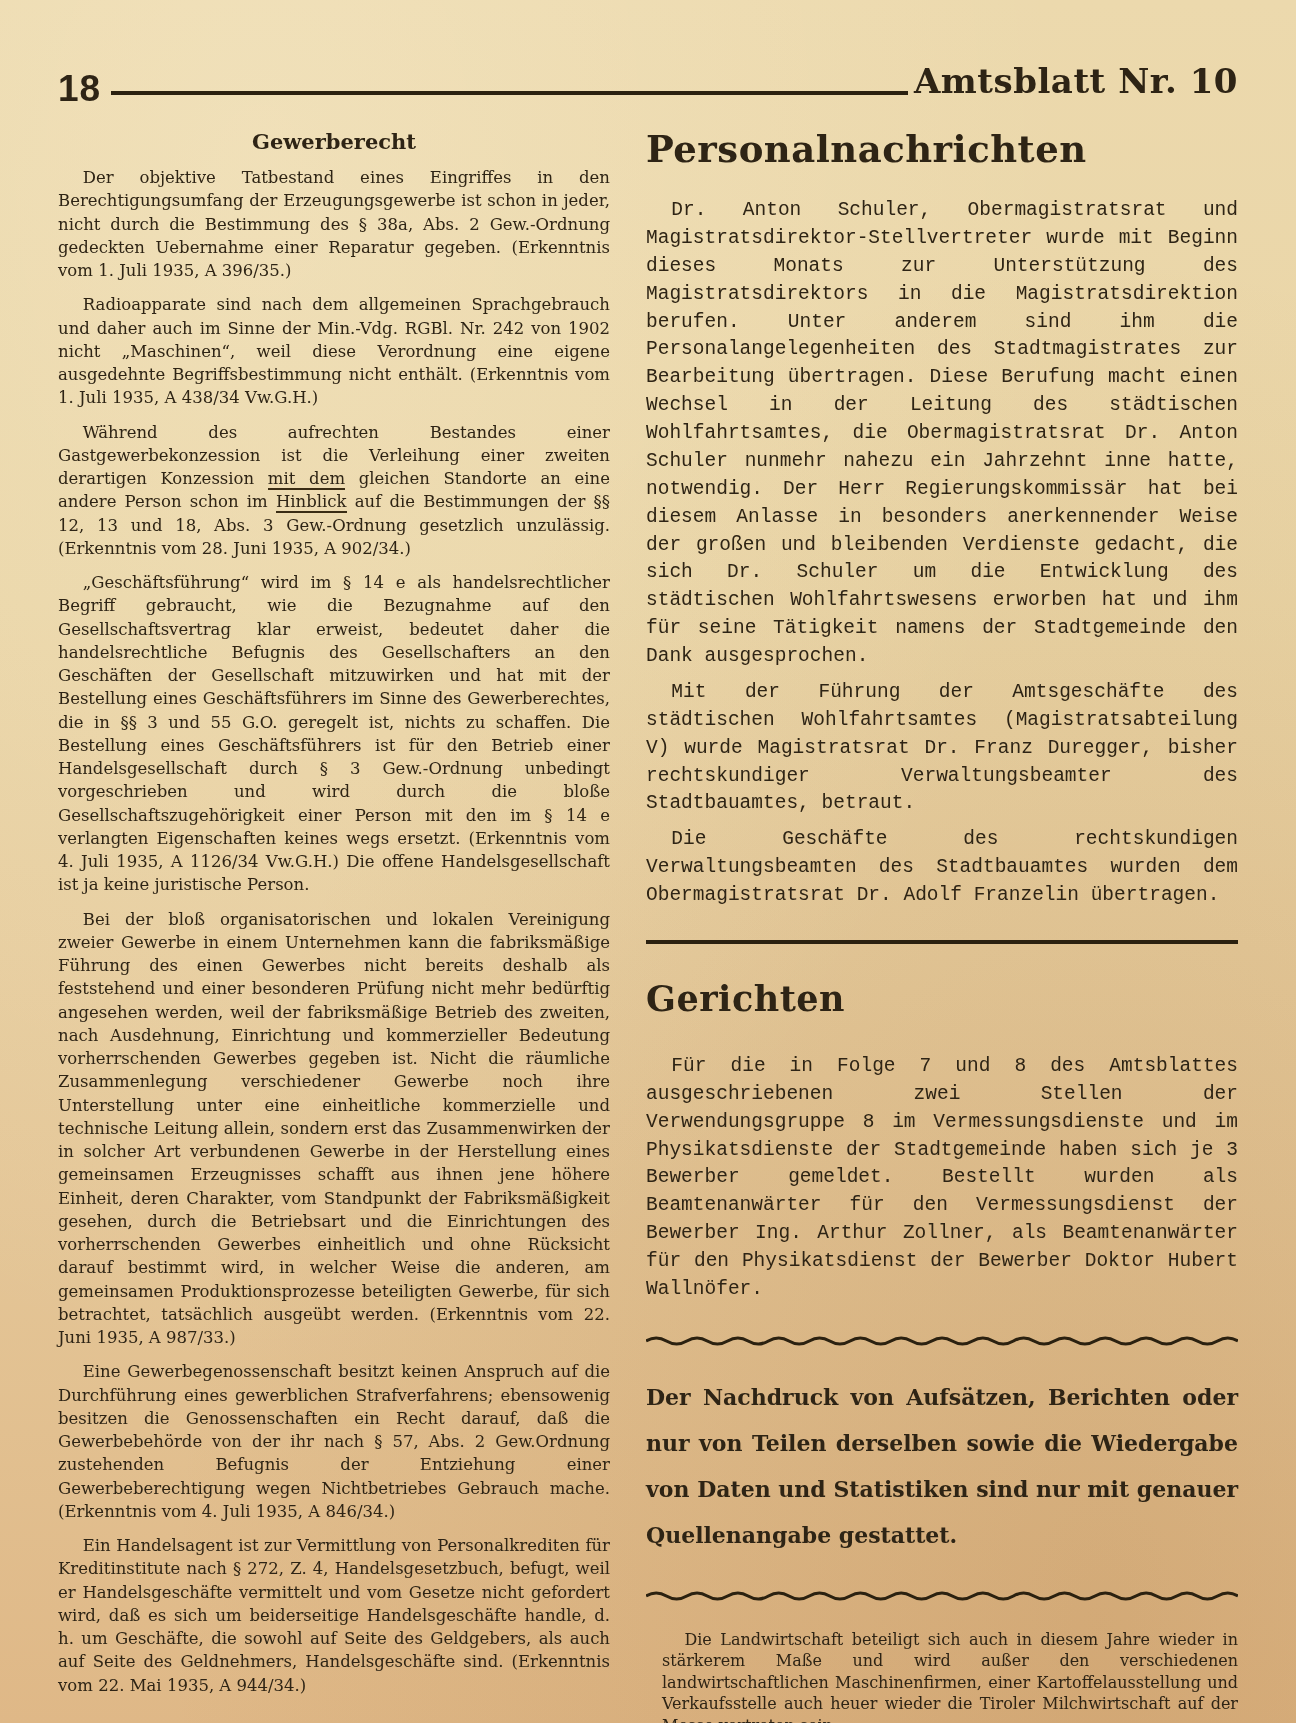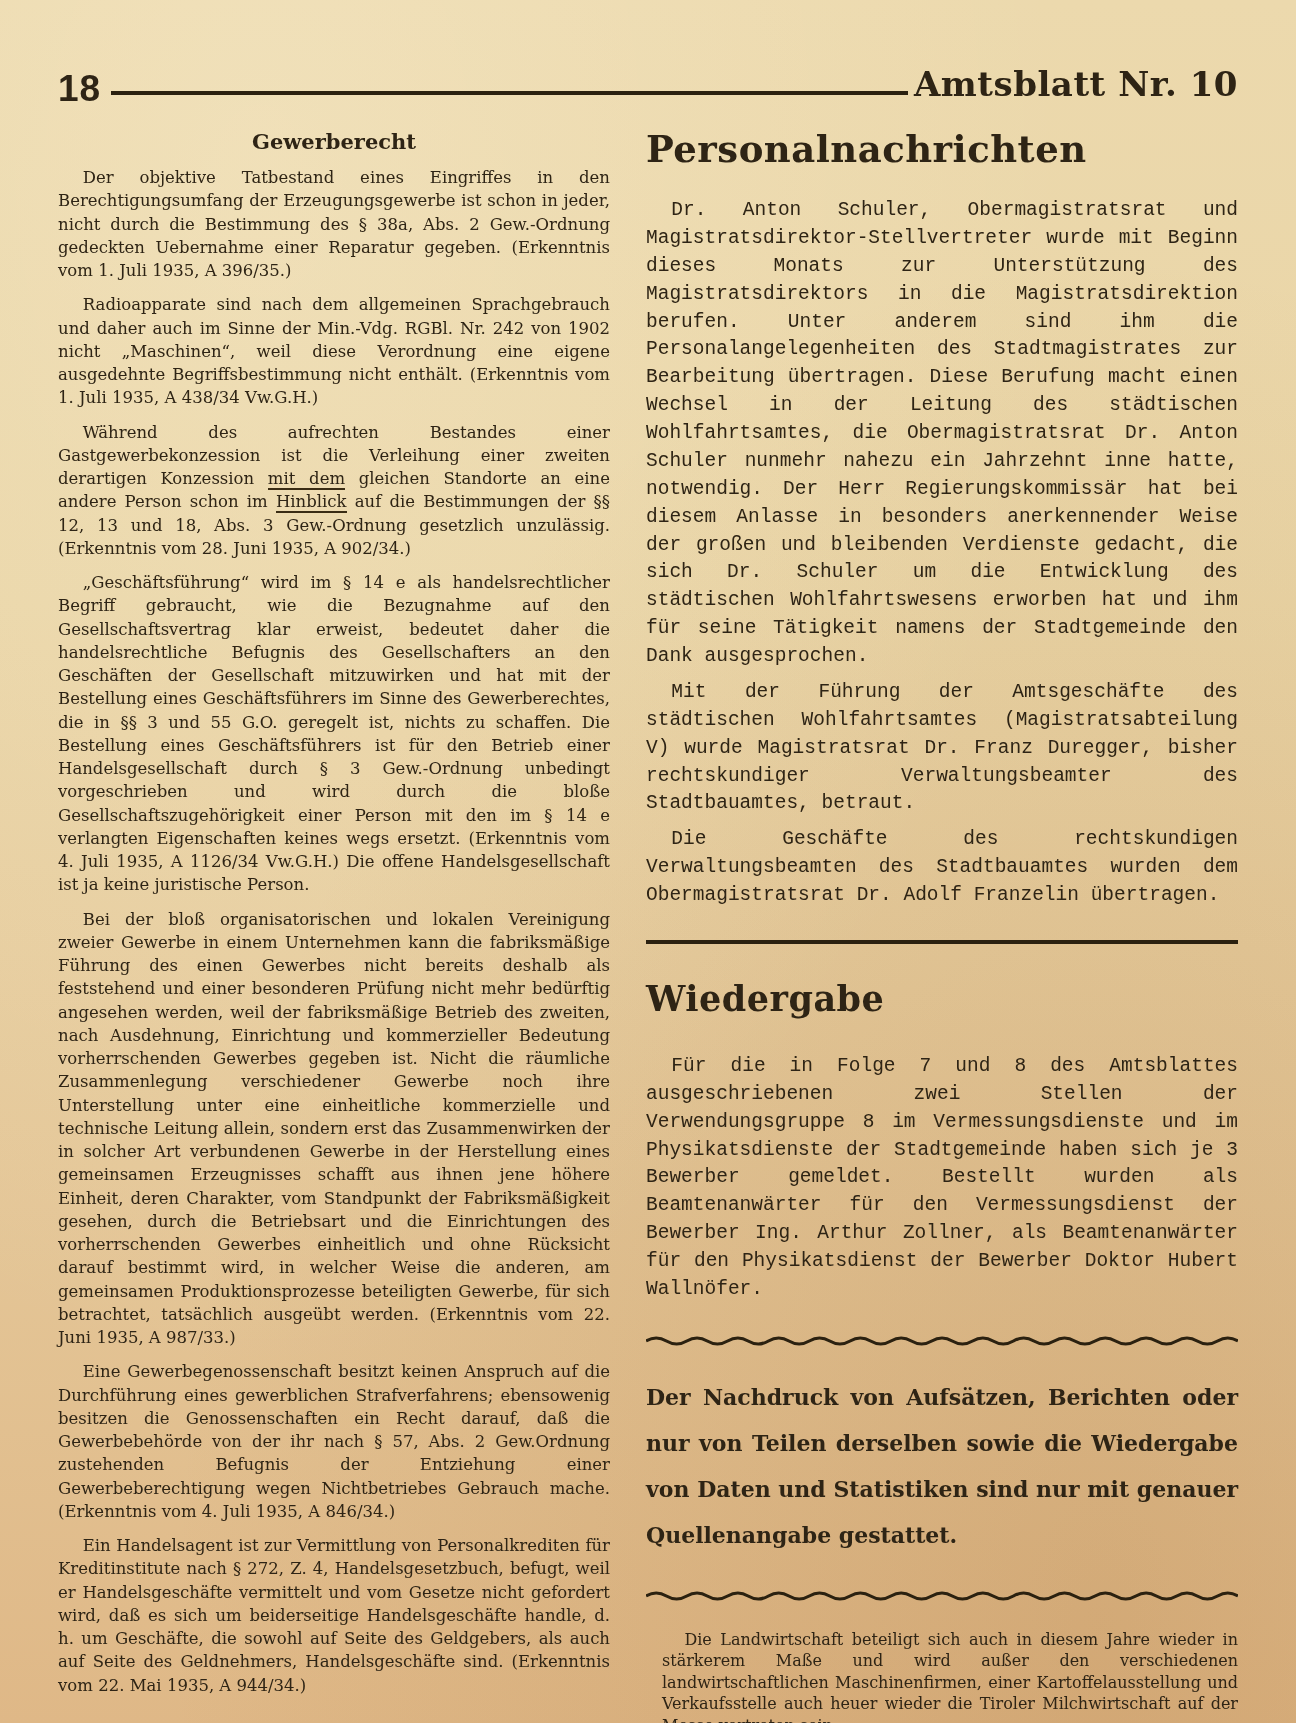--- a/index.html
+++ b/index.html
@@ -15,21 +15,20 @@
     overflow:hidden;
     color:#2e2415;
     background:
       radial-gradient(ellipse at 20% 10%, rgba(255,248,225,0.25), rgba(0,0,0,0) 55%),
       radial-gradient(ellipse at 85% 95%, rgba(150,90,30,0.18), rgba(0,0,0,0) 60%),
       linear-gradient(180deg,#ecd9ad 0%, #e9d4a5 35%, #e4c697 70%, #dfb887 100%);
   }
   
   .pagehead{
     display:flex;
-    align-items:flex-end;
     padding:64px 58px 0 58px;
   }
   .pagenum{
     font-family:"Liberation Sans", sans-serif;
     font-size:37px;
     font-weight:bold;
     line-height:1;
     letter-spacing:1px;
     transform:translateY(6px);
   }
@@ -152,21 +151,21 @@
       <div class="h-big">Personalnachrichten</div>
 
       <div class="rc-body">
         <p>Dr. Anton Schuler, Obermagistratsrat und Magistratsdirektor-Stellvertreter wurde mit Beginn dieses Monats zur Unterstützung des Magistratsdirektors in die Magistratsdirektion berufen. Unter anderem sind ihm die Personalangelegenheiten des Stadtmagistrates zur Bearbeitung übertragen. Diese Berufung macht einen Wechsel in der Leitung des städtischen Wohlfahrtsamtes, die Obermagistratsrat Dr. Anton Schuler nunmehr nahezu ein Jahrzehnt inne hatte, notwendig. Der Herr Regierungskommissär hat bei diesem Anlasse in besonders anerkennender Weise der großen und bleibenden Verdienste gedacht, die sich Dr. Schuler um die Entwicklung des städtischen Wohlfahrtswesens erworben hat und ihm für seine Tätigkeit namens der Stadtgemeinde den Dank ausgesprochen.</p>
         <p>Mit der Führung der Amtsgeschäfte des städtischen Wohlfahrtsamtes (Magistratsabteilung V) wurde Magistratsrat Dr. Franz Duregger, bisher rechtskundiger Verwaltungsbeamter des Stadtbauamtes, betraut.</p>
         <p>Die Geschäfte des rechtskundigen Verwaltungsbeamten des Stadtbauamtes wurden dem Obermagistratsrat Dr. Adolf Franzelin übertragen.</p>
       </div>
 
       <hr class="thickrule">
 
-      <div class="h-big2">Wiedergabe</div>
+      <div class="h-big2">Gerichten</div>
 
       <div class="rc-body">
         <p>Für die in Folge 7 und 8 des Amtsblattes ausgeschriebenen zwei Stellen der Verwendungsgruppe 8 im Vermessungsdienste und im Physikatsdienste der Stadtgemeinde haben sich je 3 Bewerber gemeldet. Bestellt wurden als Beamtenanwärter für den Vermessungsdienst der Bewerber Ing. Arthur Zollner, als Beamtenanwärter für den Physikatsdienst der Bewerber Doktor Hubert Wallnöfer.</p>
       </div>
 
       <svg class="wavy" viewBox="0 0 580 14" preserveAspectRatio="none" aria-hidden="true">
         <path d="M0 7 Q10 1 20 7 T40 7 T60 7 T80 7 T100 7 T120 7 T140 7 T160 7 T180 7 T200 7 T220 7 T240 7 T260 7 T280 7 T300 7 T320 7 T340 7 T360 7 T380 7 T400 7 T420 7 T440 7 T460 7 T480 7 T500 7 T520 7 T540 7 T560 7 T580 7" fill="none" stroke="#2b2110" stroke-width="3.2"></path>
       </svg>
 
       <p class="notice">Der Nachdruck von Aufsätzen, Berichten oder nur von Teilen derselben sowie die Wiedergabe von Daten und Statistiken sind nur mit genauer Quellenangabe gestattet.</p>

